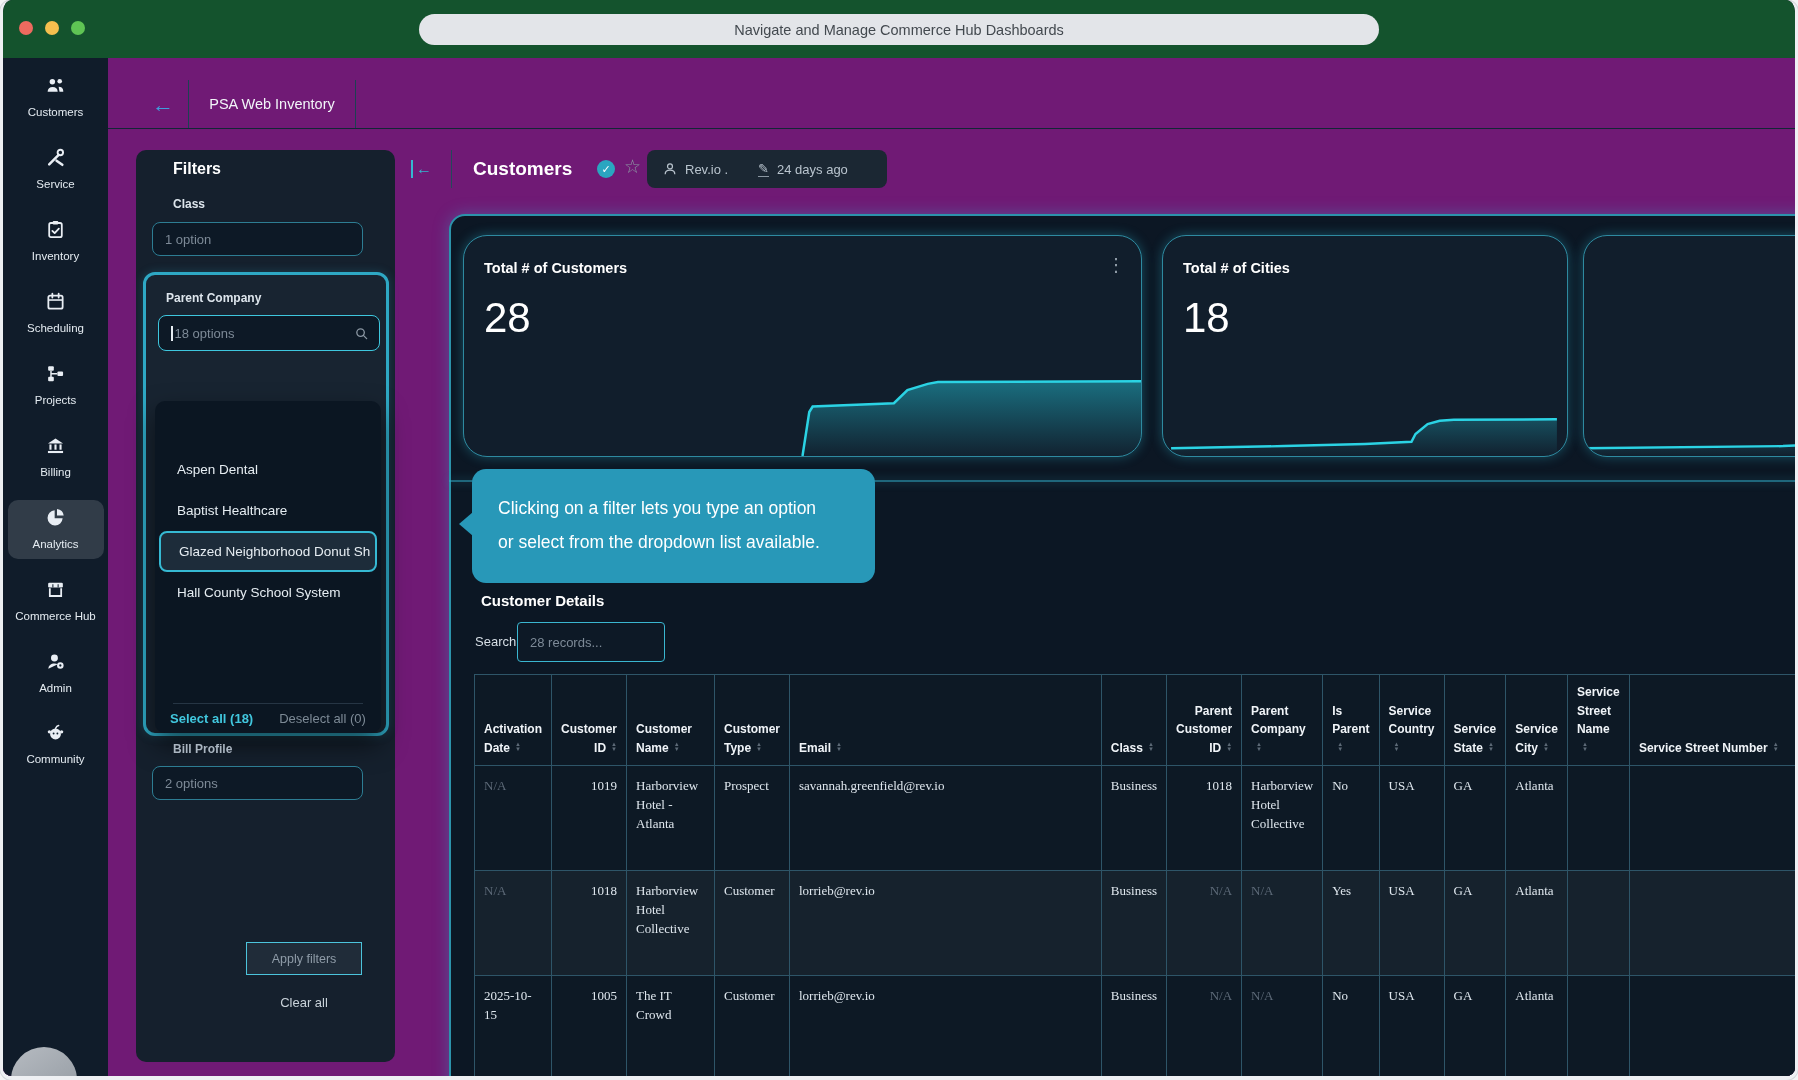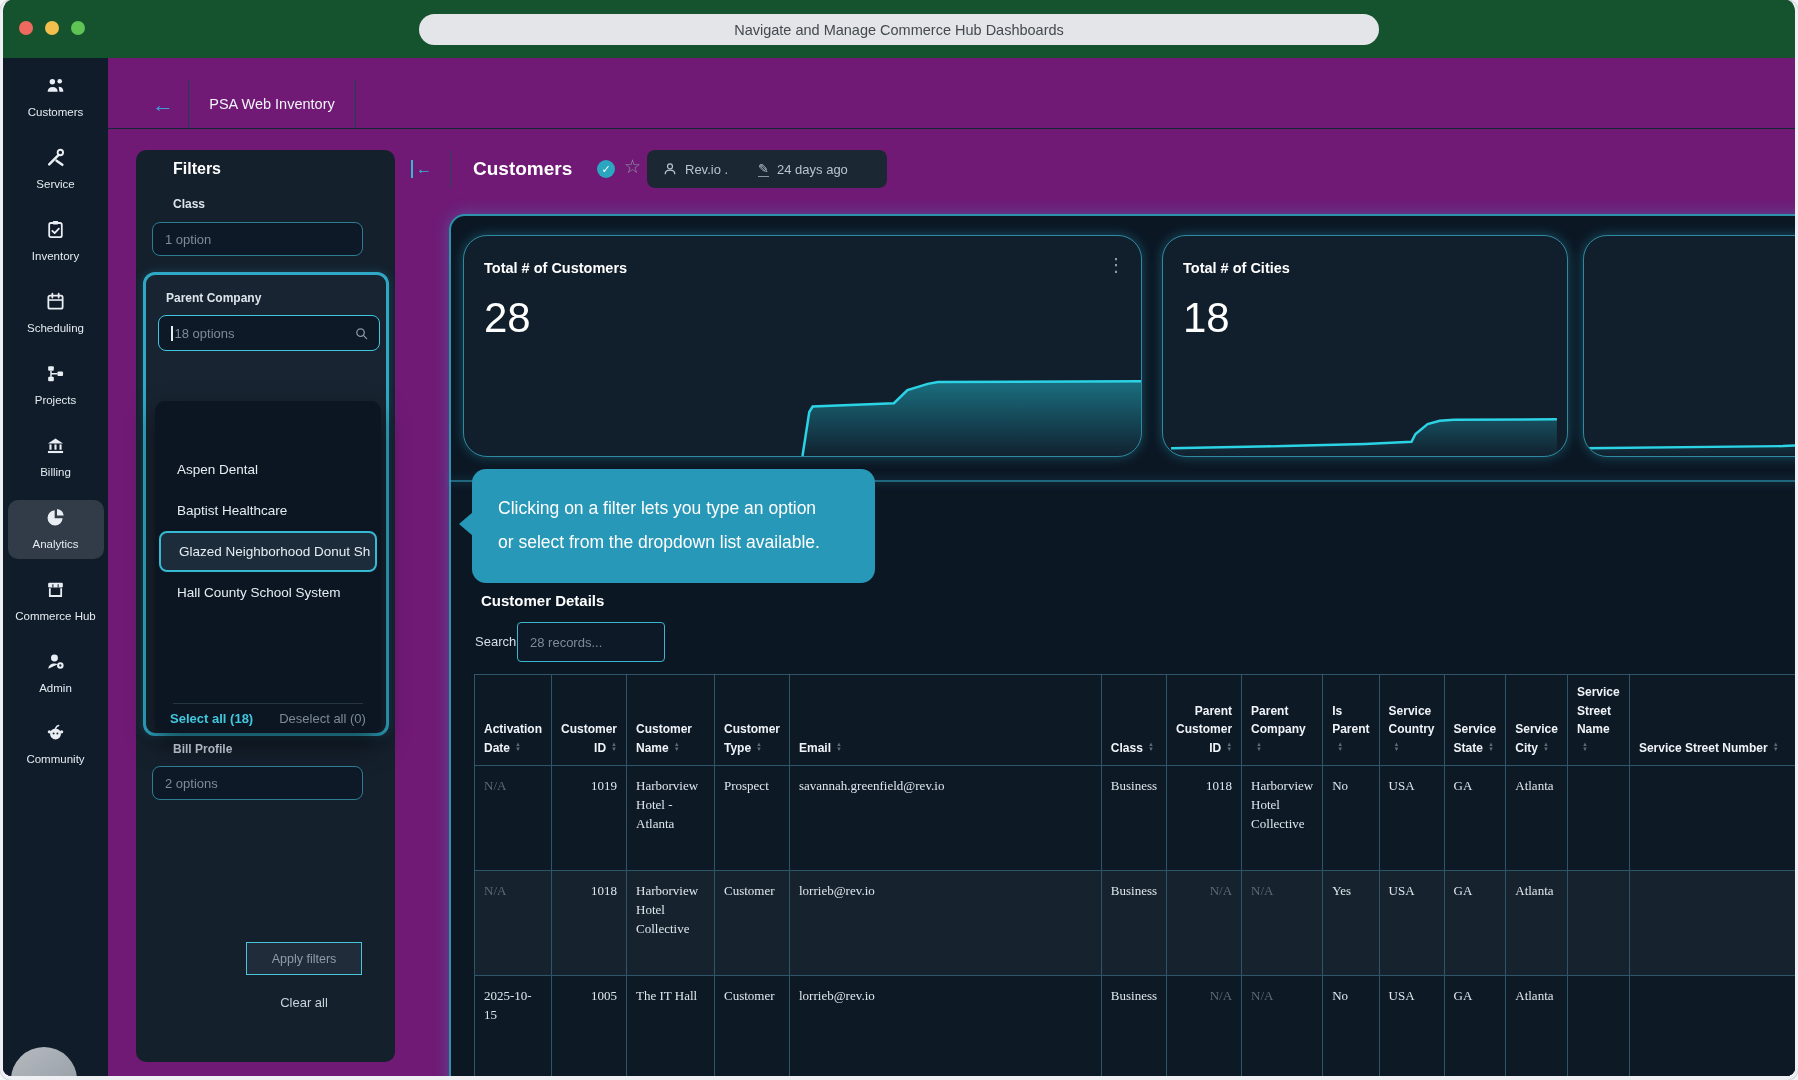--- a/index.html
+++ b/index.html
@@ -403,21 +403,21 @@
                 <td>Yes</td>
                 <td>USA</td>
                 <td>GA</td>
                 <td>Atlanta</td>
                 <td></td>
                 <td></td>
               </tr>
               <tr>
                 <td>2025-10-15</td>
                 <td class="r">1005</td>
-                <td>The IT Hall</td>
+                <td>The IT Crowd</td>
                 <td>Customer</td>
                 <td>lorrieb@rev.io</td>
                 <td>Business</td>
                 <td class="r na">N/A</td>
                 <td class="na">N/A</td>
                 <td>No</td>
                 <td>USA</td>
                 <td>GA</td>
                 <td>Atlanta</td>
                 <td></td>

